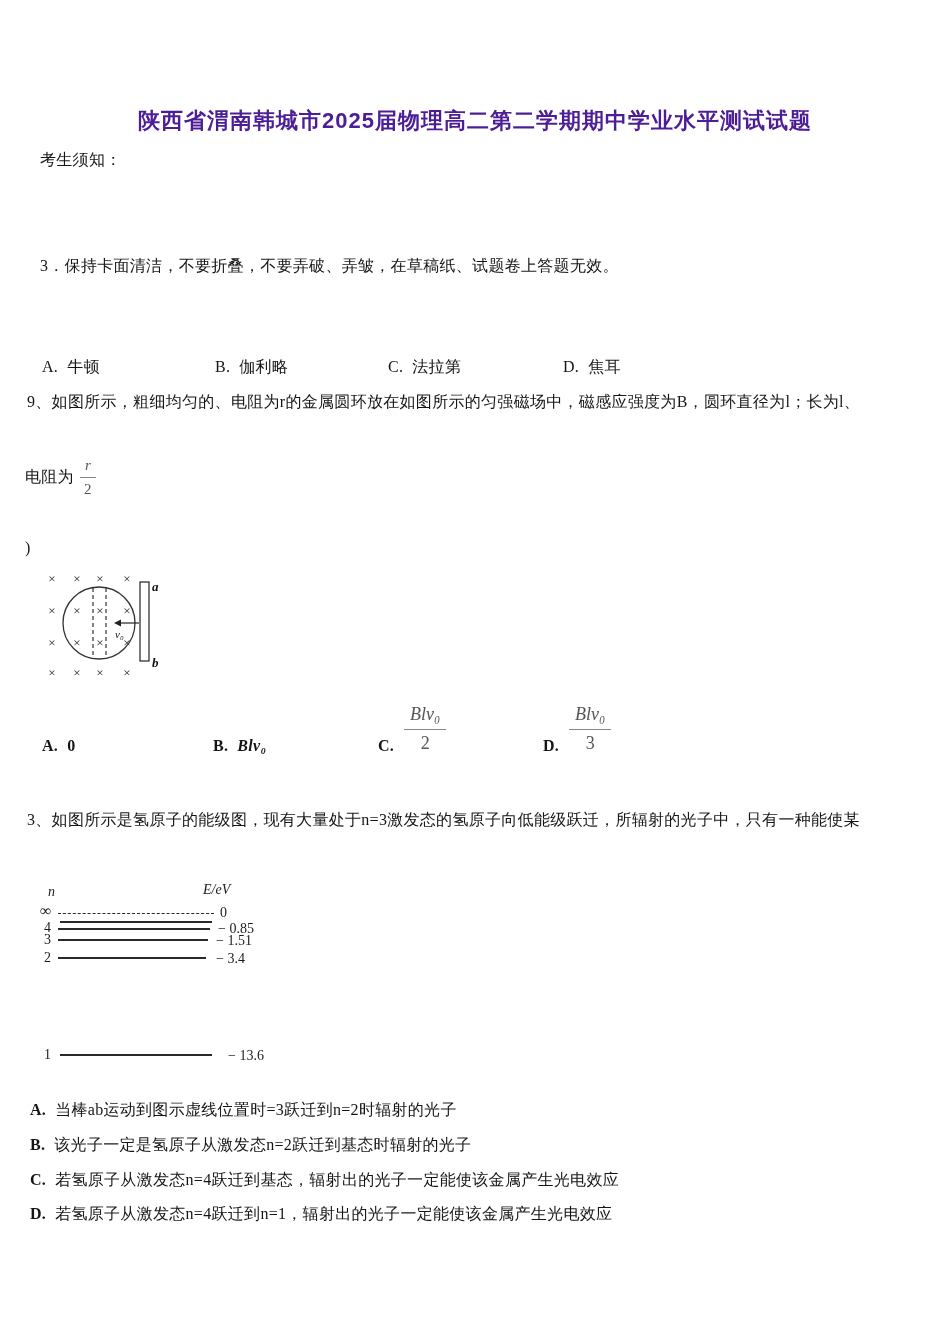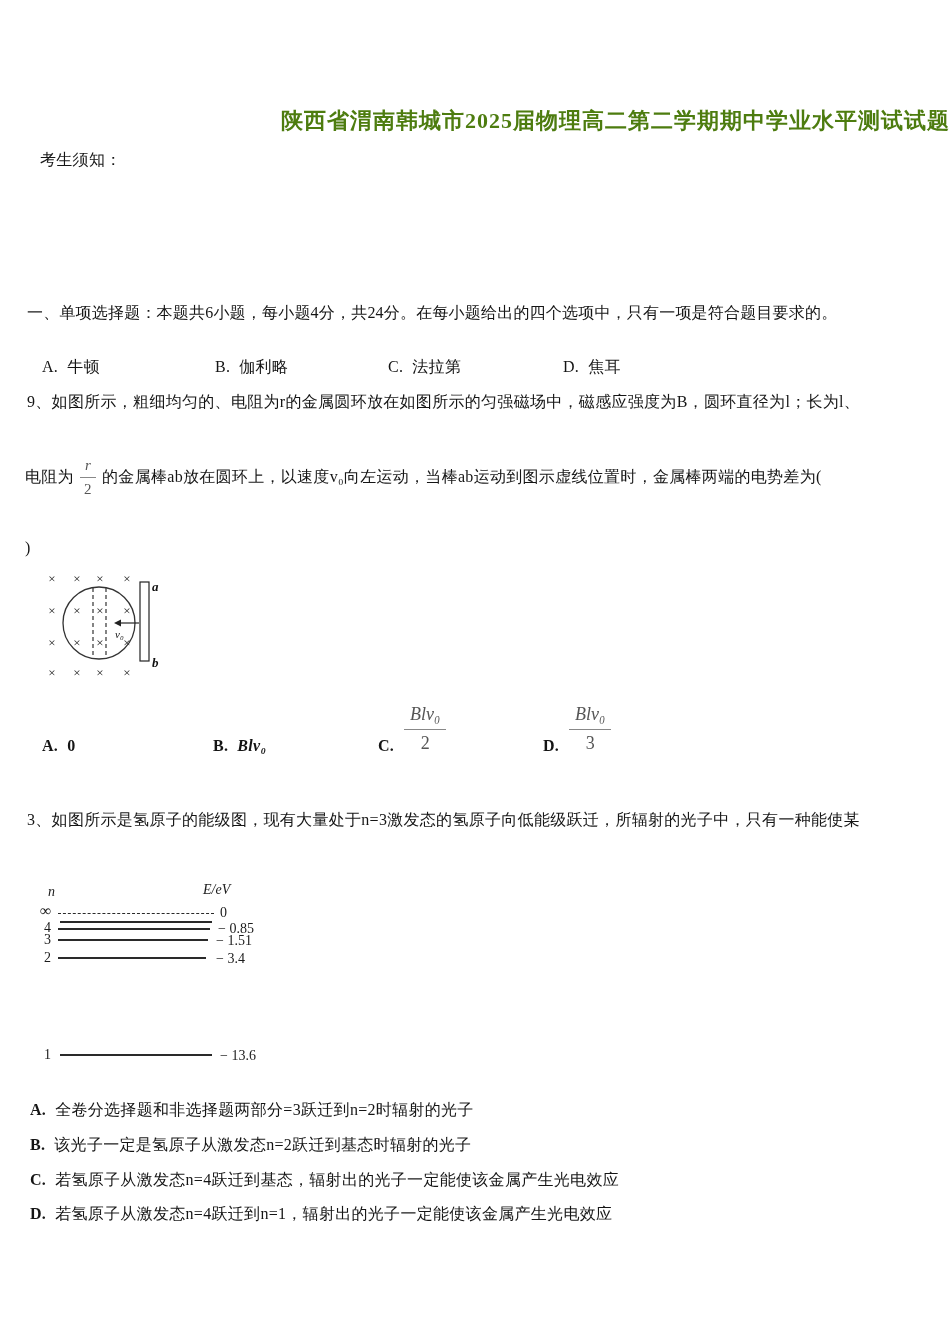--- a/index.html
+++ b/index.html
@@ -3,22 +3,22 @@
 <meta charset="utf-8">
 <style>
   html,body { margin:0; padding:0; background:#ffffff; }
   .page {
     position:relative; width:950px; height:1344px; background:#ffffff;
     font-family:"Liberation Serif","DejaVu Serif",serif; color:#151515;
     overflow:hidden;
   }
   .title {
     position:absolute; top:106px; left:0; width:100%; margin:0;
-    text-align:right; font-size:22px; font-weight:bold; letter-spacing:1px;
-    font-family:Liberation Serif, serif; color:#4d7c0f;
+    text-align:center; font-size:22px; font-weight:bold; letter-spacing:1px;
+    font-family:Liberation Sans, sans-serif; color:#4c1d95;
   }
   .t { position:absolute; font-size:16px; line-height:20px; white-space:nowrap; letter-spacing:0.3px; }
   .opt .olabel { margin-right:9px; }
   .bold { font-weight:bold; }
   .mathbi { font-style:italic; font-weight:bold; font-family:"Liberation Serif",serif; }
   .row { display:flex; align-items:center; }
   .row > span { white-space:nowrap; }
   
   .frac { display:inline-block; text-align:center; vertical-align:middle;
           font-family:"Liberation Serif",serif; color:#555; margin:0 6px; }
@@ -41,38 +41,37 @@
   svg text { font-family:"Liberation Serif",serif; }
 </style>
 </head>
 <body>
 
 <div class="page">
 
   <h1 class="title">陕西省渭南韩城市2025届物理高二第二学期期中学业水平测试试题</h1>
 
   <div class="t" style="left:40px;top:150px">考生须知：</div>
+  <div class="t" style="left:40px;top:256px">3．保持卡面清洁，不要折叠，不要弄破、弄皱，在草稿纸、试题卷上答题无效。</div>
 
-  <div class="t" style="left:27px;top:303px;letter-spacing:0.2px">一、单项选择题：本题共6小题，每小题4分，共24分。在每小题给出的四个选项中，只有一项是符合题目要求的。</div>
 
   <div>
     <span class="t opt" style="left:42px;top:357px"><span class="olabel">A.</span><span>牛顿</span></span>
     <span class="t opt" style="left:215px;top:357px"><span class="olabel">B.</span><span>伽利略</span></span>
     <span class="t opt" style="left:388px;top:357px"><span class="olabel">C.</span><span>法拉第</span></span>
     <span class="t opt" style="left:563px;top:357px"><span class="olabel">D.</span><span>焦耳</span></span>
   </div>
 
   <div class="t" style="left:27px;top:392px">9、如图所示，粗细均匀的、电阻为r的金属圆环放在如图所示的匀强磁场中，磁感应强度为B，圆环直径为l；长为l、</div>
   <div class="t row" style="left:25px;top:452px;height:50px">
     <span>电阻为</span>
     <span class="frac small">
       <span class="num">r</span>
       <span class="den">2</span>
     </span>
-    <span>的金属棒ab放在圆环上，以速度v₀向左运动，当棒ab运动到图示虚线位置时，金属棒两端的电势差为(</span>
   </div>
   <div class="t" style="left:25px;top:538px">)</div>
 
   <svg width="140" height="132" viewBox="0 0 140 132" style="position:absolute;left:30px;top:560px">
 
     <g fill="#222" font-size="13" text-anchor="middle">
       <text x="22" y="23">×</text>
       <text x="47" y="23">×</text>
       <text x="70" y="23">×</text>
       <text x="97" y="23">×</text>
@@ -134,23 +133,23 @@
     <span class="dl" style="left:4px;top:48px">3</span>
     <div class="lvline" style="left:18px;top:55px;width:150px"></div>
     <span class="dl" style="left:176px;top:49px">− 1.51</span>
 
     <span class="dl" style="left:4px;top:66px">2</span>
     <div class="lvline" style="left:18px;top:73px;width:148px"></div>
     <span class="dl" style="left:176px;top:67px">− 3.4</span>
 
     <span class="dl" style="left:4px;top:163px">1</span>
     <div class="lvline" style="left:20px;top:170px;width:152px"></div>
-    <span class="dl" style="left:180px;top:164px">− 13.6</span>
+    <span class="dl" style="left:188px;top:164px">− 13.6</span>
   </div>
 
   <div>
-    <div class="t opt" style="left:30px;top:1100px"><span class="olabel bold">A.</span><span>全卷分选择题和非选择题两部分=3跃迁到n=2时辐射的光子</span></div>
+    <div class="t opt" style="left:30px;top:1100px"><span class="olabel bold">A.</span><span>当棒ab运动到图示虚线位置时=3跃迁到n=2时辐射的光子</span></div>
     <div class="t opt" style="left:30px;top:1135px"><span class="olabel bold">B.</span><span>该光子一定是氢原子从激发态n=2跃迁到基态时辐射的光子</span></div>
     <div class="t opt" style="left:30px;top:1170px"><span class="olabel bold">C.</span><span>若氢原子从激发态n=4跃迁到基态，辐射出的光子一定能使该金属产生光电效应</span></div>
     <div class="t opt" style="left:30px;top:1204px"><span class="olabel bold">D.</span><span>若氢原子从激发态n=4跃迁到n=1，辐射出的光子一定能使该金属产生光电效应</span></div>
   </div>
 
 </div>
 
 </body></html>

